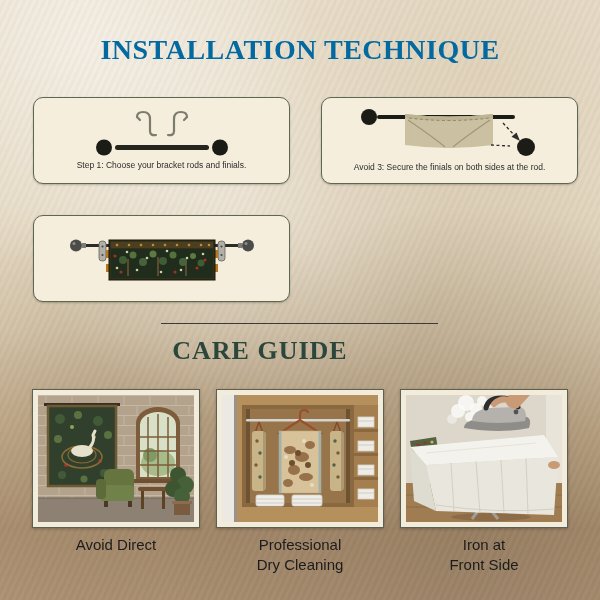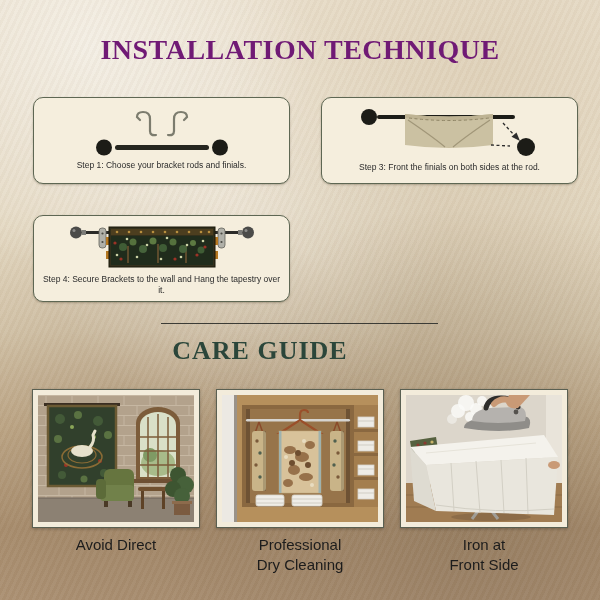--- a/index.html
+++ b/index.html
@@ -12,21 +12,21 @@
       radial-gradient(circle at 80% 12%, rgba(214,196,168,.45), rgba(214,196,168,0) 35%),
       radial-gradient(circle at 40% 35%, rgba(255,255,255,.28), rgba(255,255,255,0) 40%),
       radial-gradient(circle at 70% 55%, rgba(162,142,112,.25), rgba(162,142,112,0) 45%),
       radial-gradient(circle at 25% 75%, rgba(120,95,70,.30), rgba(120,95,70,0) 40%),
       radial-gradient(circle at 78% 86%, rgba(92,72,52,.30), rgba(92,72,52,0) 45%),
       linear-gradient(180deg, #e9dfcc 0%, #e4d9c3 35%, #d8c9ae 55%, #c2ab8a 72%, #ab9070 88%, #ad9274 100%);
   }
   .main-title{
     position:absolute;top:34px;left:0;width:600px;text-align:center;
     font-family:"Liberation Serif",serif;font-weight:bold;font-size:28px;line-height:32px;
-    letter-spacing:.5px;color:#701a75;
+    letter-spacing:.5px;color:#0369a1;
   }
   .steps{
     position:absolute;left:33px;top:97px;width:537px;
     display:grid;grid-template-columns:257px 257px;column-gap:23px;row-gap:18px;gap:31px;
   }
   .card{
     height:87px;box-sizing:border-box;background:#f5eedd;
     border:1.5px solid #5e6753;border-radius:10px;
     box-shadow:0 1px 2px rgba(60,50,30,.30);
     display:flex;flex-direction:column;align-items:center;justify-content:center;
@@ -91,21 +91,21 @@
         <path d="M60 9 Q104 14 148 9 L148 13 Q104 18 60 13 Z" fill="#beb393"></path>
         <path d="M64 13 Q104 18 144 13" fill="none" stroke="#8f8566" stroke-width="1" stroke-dasharray="3 2.5"></path>
         <path d="M63 15 Q88 32 100 42" fill="none" stroke="rgba(125,115,85,.55)" stroke-width="1.2"></path>
         <path d="M145 15 Q120 32 108 42" fill="none" stroke="rgba(125,115,85,.55)" stroke-width="1.2"></path>
         <circle cx="181" cy="42" r="9" fill="#1c1c17"></circle>
         <path d="M158 18 L170 31" fill="none" stroke="#2c2c2c" stroke-width="1.3" stroke-dasharray="3 2.5"></path>
         <polygon points="175,36 171.5,27.5 166.5,31.8" fill="#2c2c2c"></polygon>
         <path d="M146 40 L165 41" fill="none" stroke="#2c2c2c" stroke-width="1.3" stroke-dasharray="3 2.5"></path>
       </svg>
     </div>
-    <div class="step-caption">Step 3: Front the finials on both sides at the rod.</div>
+    <div class="step-caption">Avoid 3: Secure the finials on both sides at the rod.</div>
   </div>
 
   <div class="card">
     <div class="step-art">
       <svg width="210" height="52" viewBox="0 0 210 52">
         <rect x="26" y="12" width="158" height="3" fill="#2b2b28"></rect>
         <circle cx="19" cy="13.5" r="6" fill="#4b4b49"></circle>
         <circle cx="17" cy="11.5" r="1.5" fill="#8c8c8a"></circle>
         <rect x="25" y="11" width="4" height="5" fill="#7c7c78"></rect>
         <circle cx="191" cy="13.5" r="6" fill="#4b4b49"></circle>
@@ -164,21 +164,20 @@
         </g>
         <g fill="#9c3226">
           <circle cx="140" cy="36" r="1.6"></circle>
             <circle cx="148" cy="28" r="1.6"></circle>
             <circle cx="64" cy="40" r="1.6"></circle>
           <circle cx="118" cy="40" r="1.6"></circle>
             <circle cx="58" cy="24" r="1.6"></circle>
         </g>
       </svg>
     </div>
-    <div class="step-caption">Step 4: Secure Brackets to the wall and Hang the tapestry over it.</div>
   </div>
 </div>
 
 <div class="divider"></div>
 <div class="care-title">CARE GUIDE</div>
 
 <div class="care-row">
 
   <div class="care-item">
     <div class="photo-frame">

